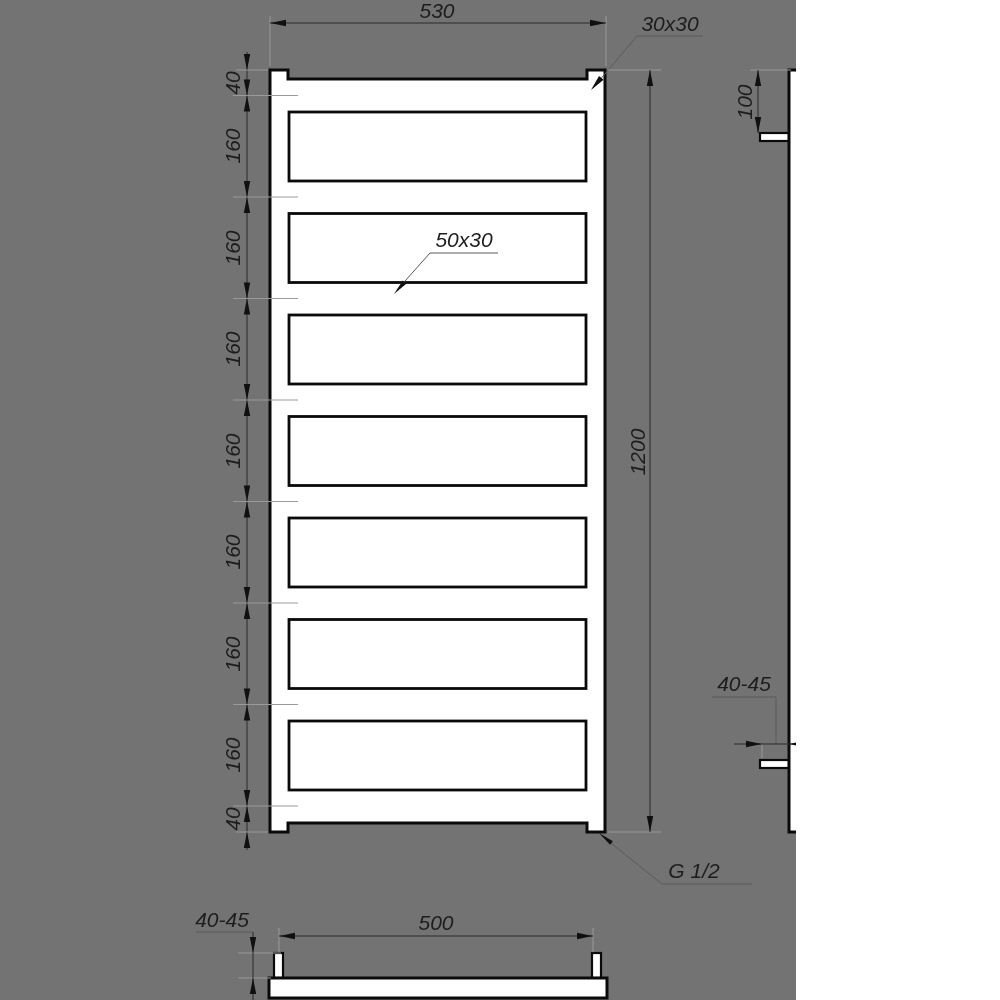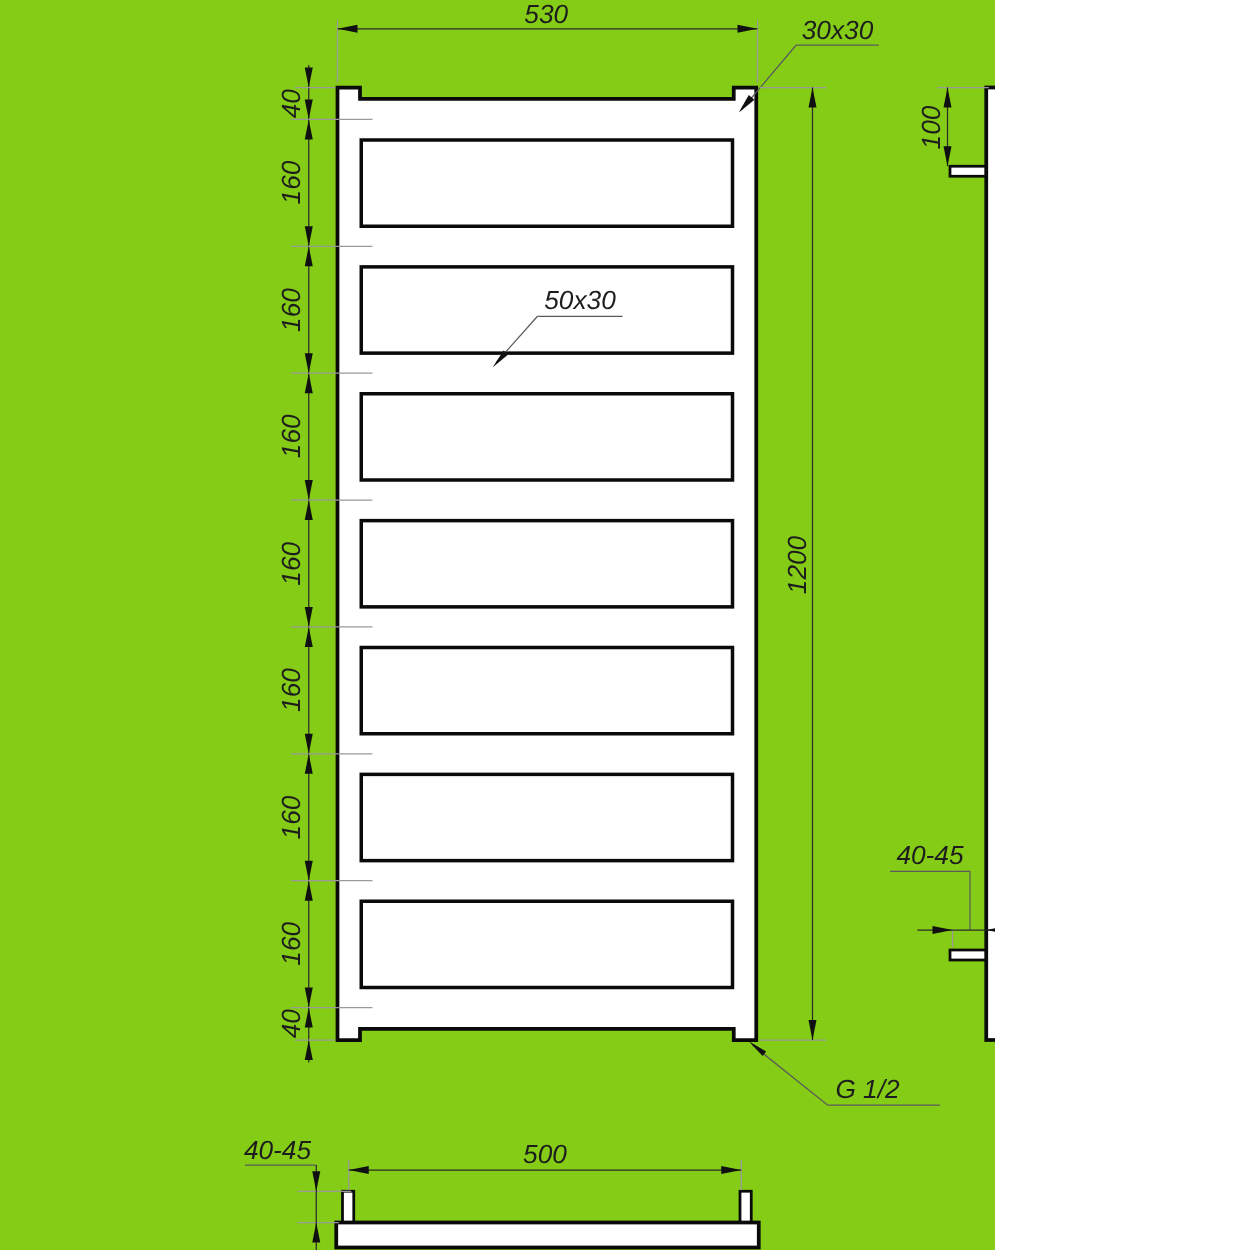--- a/index.html
+++ b/index.html
@@ -1,16 +1,16 @@
 <!DOCTYPE html>
 <html><head>
 <meta charset="utf-8">
 <style>
   html,body{margin:0;padding:0;background:#fff;}
-  .canvas{width:796px;height:1000px;background:#84cc16;position:relative;overflow:hidden;}
+  .canvas{width:796px;height:1000px;background:#737373;position:relative;overflow:hidden;}
   svg{display:block;}
   .outline{fill:#ffffff;stroke:#0a0a0a;stroke-width:3;stroke-linejoin:miter;}
   .inner{fill:#ffffff;stroke:#0a0a0a;stroke-width:2.8;}
   .thin2{fill:#ffffff;stroke:#0a0a0a;stroke-width:2.2;}
   .dim{stroke:#2b2b2b;stroke-width:1;fill:none;}
   .ext{stroke:#9a9a9a;stroke-width:1;fill:none;}
   .ldr{stroke:#5a5a5a;stroke-width:1;fill:none;}
   .arr{fill:#101010;stroke:none;}
   text{font-family:"Liberation Sans", sans-serif;font-style:italic;fill:#1d1d1d;font-size:21px;}
   .lbl{font-size:21px;}

